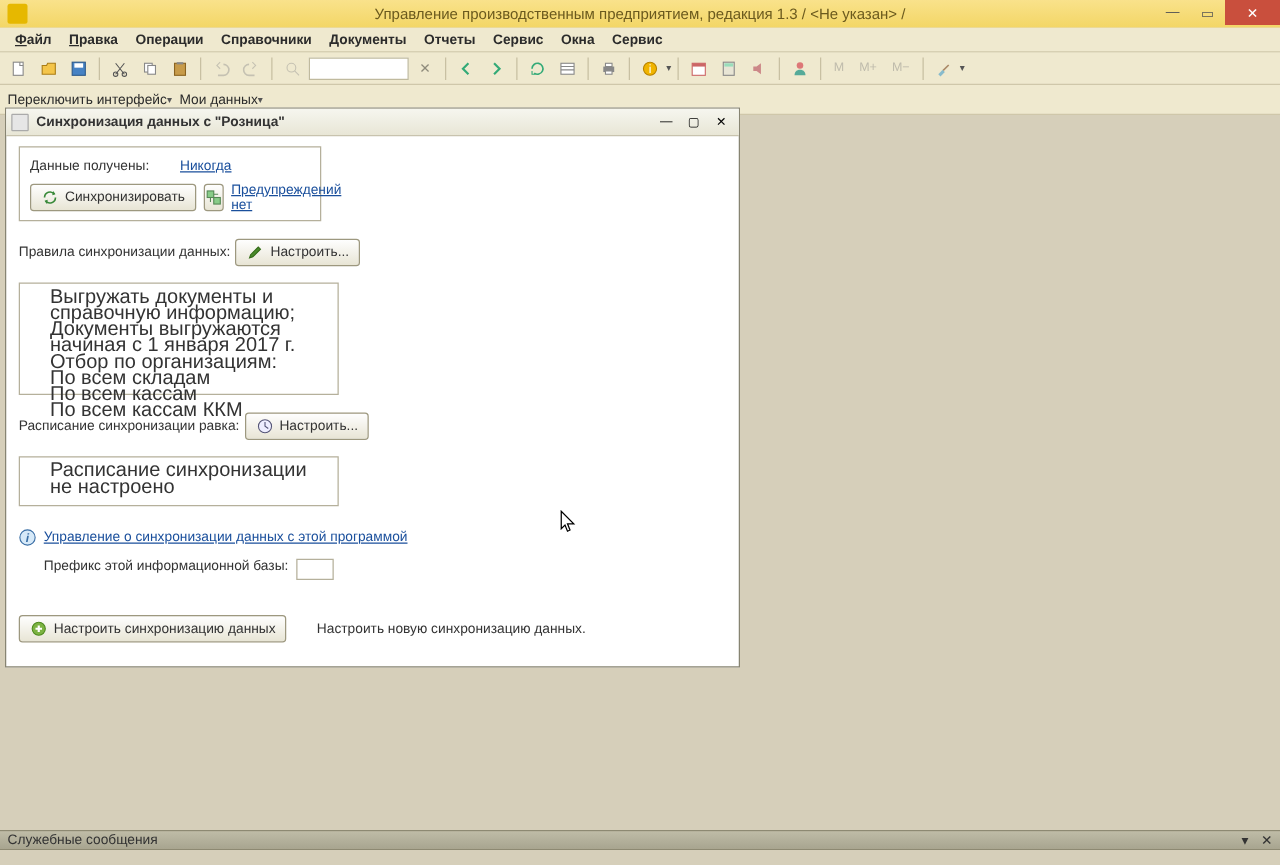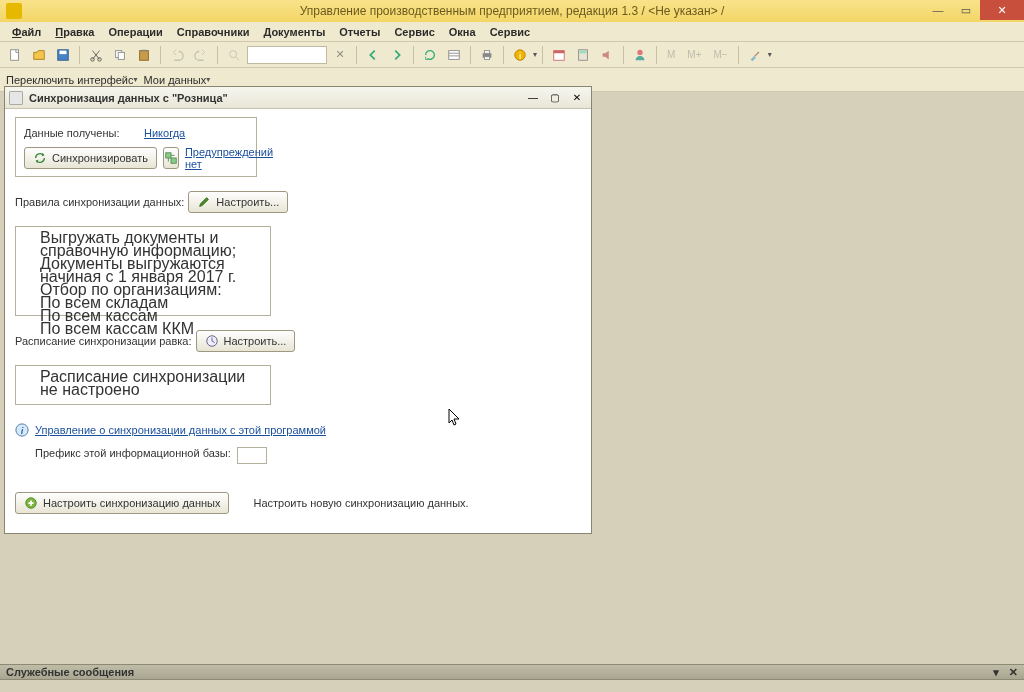--- a/index.html
+++ b/index.html
@@ -62,21 +62,21 @@
 .prefix-input { width:30px; height:17px; border:1px solid #b5b09b; padding:0 2px; }
 
 .bottom-row { margin-top:28px; display:flex; align-items:center; gap:24px; }
 .add-icon-circle { width:14px; height:14px; }
 
 
 .cursor { position:absolute; left:448px; top:316px; pointer-events:none; }
 
 
 .msgbar { position:absolute; left:0; right:0; bottom:0; height:28px;}
-.msgbar-header { height:16px; background:linear-gradient(#bfbca7,#a8a590); display:flex; align-items:center; padding:0 6px; color:#333; border-top:1px solid #8d8972; border-bottom:1px solid #8d8972;font-weight:bold; }
+.msgbar-header { height:16px; background:linear-gradient(#bfbca7,#a8a590); display:flex; align-items:center; padding:0 6px; color:#333; border-top:1px solid #8d8972; border-bottom:1px solid #8d8972; }
 .msgbar-header .spacer { flex:1; }
 .msgbar-body { height:12px; background:#d6cfba; }
 
 </style>
 </head>
 <body>
 
 <div class="titlebar">
   <div class="logo"></div>
   <div class="title">Управление производственным предприятием, редакция 1.3 / &lt;Не указан&gt; /</div>

